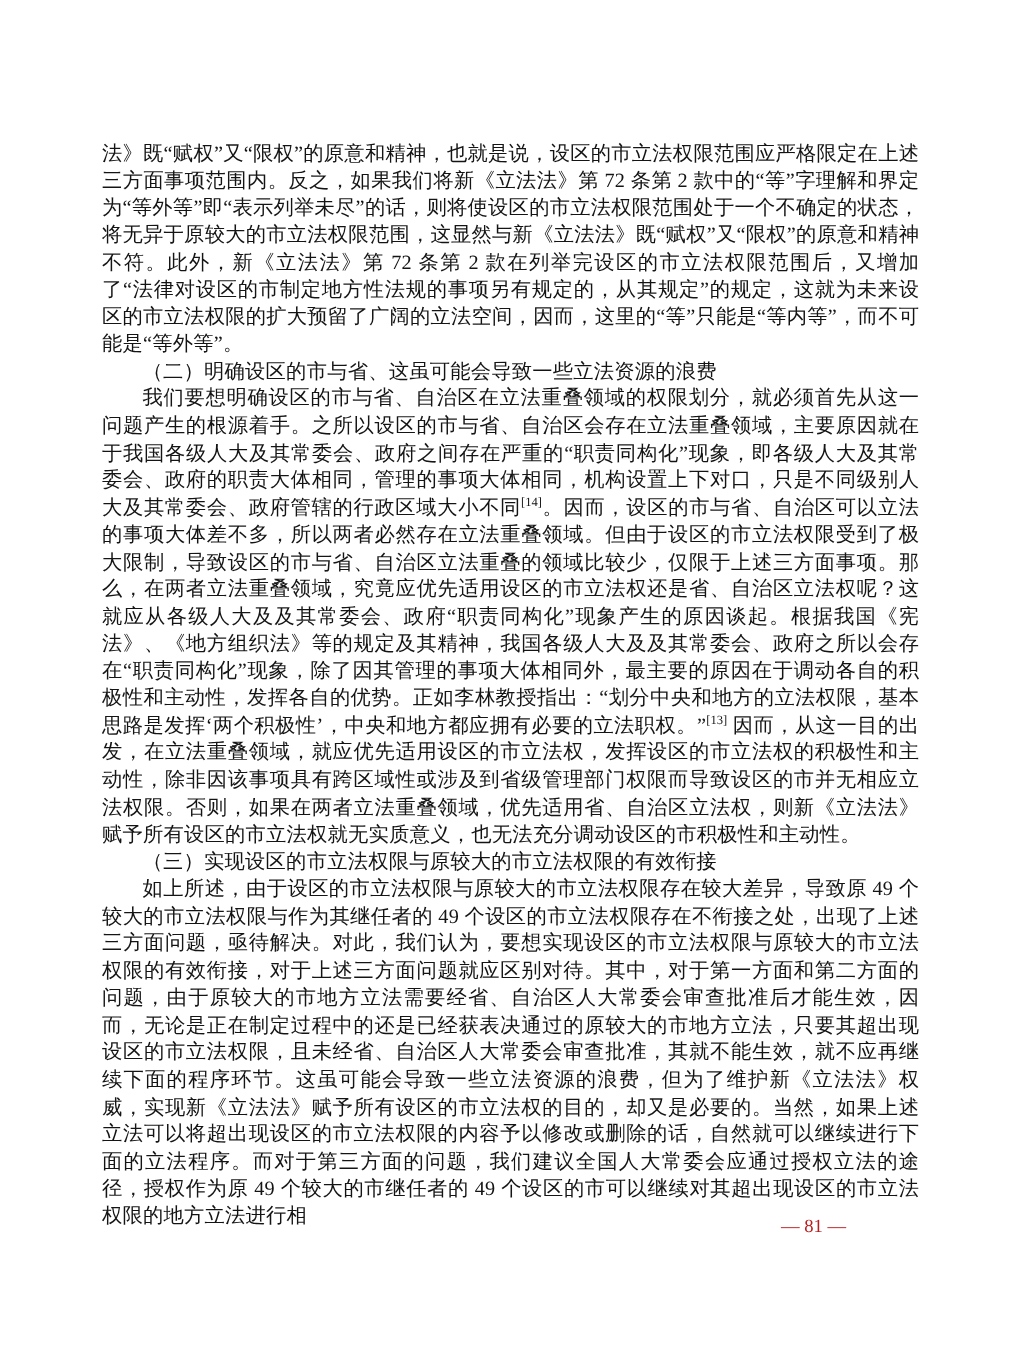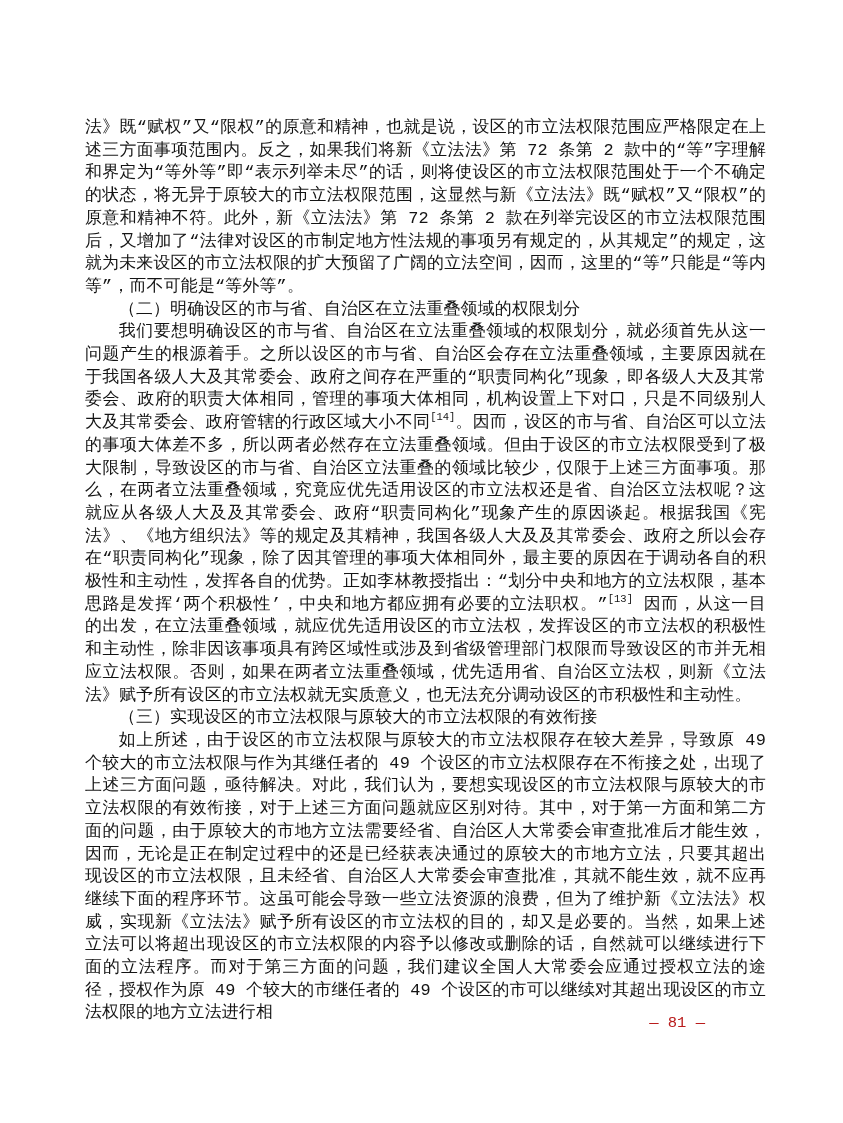--- a/index.html
+++ b/index.html
@@ -1,21 +1,21 @@
 <!DOCTYPE html>
 <html><head>
 <meta charset="utf-8">
 <style>
   html, body { margin: 0; padding: 0; background: #ffffff; }
   .page {
     position: relative;
     width: 843px;
     height: 1123px;
     background: #ffffff;
-    font-family: Liberation Mono, monospace;
+    font-family: Liberation Serif, serif;
     color: #141414;
     overflow: hidden;
   }
   .text-block {
     position: absolute;
     left: 85px;
     top: 117px;
     width: 681px;
     font-size: 16.9px;
     line-height: 22.7px;
@@ -41,19 +41,19 @@
     color: #b91c1c;
     white-space: nowrap;
   }
 </style>
 </head>
 <body>
 
 <div class="page">
   <div class="text-block" id="article-body">
       <p class="para continuation">法》既“赋权”又“限权”的原意和精神，也就是说，设区的市立法权限范围应严格限定在上述三方面事项范围内。反之，如果我们将新《立法法》第 72 条第 2 款中的“等”字理解和界定为“等外等”即“表示列举未尽”的话，则将使设区的市立法权限范围处于一个不确定的状态，将无异于原较大的市立法权限范围，这显然与新《立法法》既“赋权”又“限权”的原意和精神不符。此外，新《立法法》第 72 条第 2 款在列举完设区的市立法权限范围后，又增加了“法律对设区的市制定地方性法规的事项另有规定的，从其规定”的规定，这就为未来设区的市立法权限的扩大预留了广阔的立法空间，因而，这里的“等”只能是“等内等”，而不可能是“等外等”。</p>
-      <p class="para heading">（二）明确设区的市与省、自治区在立法重叠领域的权限划分</p>
+      <p class="para heading">（二）明确设区的市与省、这虽可能会导致一些立法资源的浪费</p>
       <p class="para indent">我们要想明确设区的市与省、自治区在立法重叠领域的权限划分，就必须首先从这一问题产生的根源着手。之所以设区的市与省、自治区会存在立法重叠领域，主要原因就在于我国各级人大及其常委会、政府之间存在严重的“职责同构化”现象，即各级人大及其常委会、政府的职责大体相同，管理的事项大体相同，机构设置上下对口，只是不同级别人大及其常委会、政府管辖的行政区域大小不同<sup class="fnref">[14]</sup>。因而，设区的市与省、自治区可以立法的事项大体差不多，所以两者必然存在立法重叠领域。但由于设区的市立法权限受到了极大限制，导致设区的市与省、自治区立法重叠的领域比较少，仅限于上述三方面事项。那么，在两者立法重叠领域，究竟应优先适用设区的市立法权还是省、自治区立法权呢？这就应从各级人大及及其常委会、政府“职责同构化”现象产生的原因谈起。根据我国《宪法》、《地方组织法》等的规定及其精神，我国各级人大及及其常委会、政府之所以会存在“职责同构化”现象，除了因其管理的事项大体相同外，最主要的原因在于调动各自的积极性和主动性，发挥各自的优势。正如李林教授指出：“划分中央和地方的立法权限，基本思路是发挥‘两个积极性’，中央和地方都应拥有必要的立法职权。”<sup class="fnref">[13]</sup> 因而，从这一目的出发，在立法重叠领域，就应优先适用设区的市立法权，发挥设区的市立法权的积极性和主动性，除非因该事项具有跨区域性或涉及到省级管理部门权限而导致设区的市并无相应立法权限。否则，如果在两者立法重叠领域，优先适用省、自治区立法权，则新《立法法》赋予所有设区的市立法权就无实质意义，也无法充分调动设区的市积极性和主动性。</p>
       <p class="para heading">（三）实现设区的市立法权限与原较大的市立法权限的有效衔接</p>
       <p class="para indent">如上所述，由于设区的市立法权限与原较大的市立法权限存在较大差异，导致原 49 个较大的市立法权限与作为其继任者的 49 个设区的市立法权限存在不衔接之处，出现了上述三方面问题，亟待解决。对此，我们认为，要想实现设区的市立法权限与原较大的市立法权限的有效衔接，对于上述三方面问题就应区别对待。其中，对于第一方面和第二方面的问题，由于原较大的市地方立法需要经省、自治区人大常委会审查批准后才能生效，因而，无论是正在制定过程中的还是已经获表决通过的原较大的市地方立法，只要其超出现设区的市立法权限，且未经省、自治区人大常委会审查批准，其就不能生效，就不应再继续下面的程序环节。这虽可能会导致一些立法资源的浪费，但为了维护新《立法法》权威，实现新《立法法》赋予所有设区的市立法权的目的，却又是必要的。当然，如果上述立法可以将超出现设区的市立法权限的内容予以修改或删除的话，自然就可以继续进行下面的立法程序。而对于第三方面的问题，我们建议全国人大常委会应通过授权立法的途径，授权作为原 49 个较大的市继任者的 49 个设区的市可以继续对其超出现设区的市立法权限的地方立法进行相</p>
     </div>
   <div class="page-number">— 81 —</div>
 </div>
 
 </body></html>

